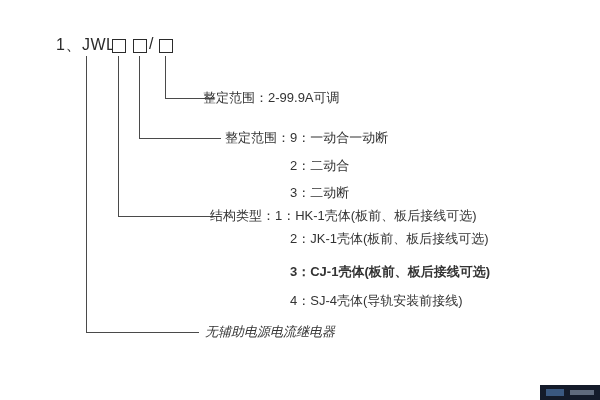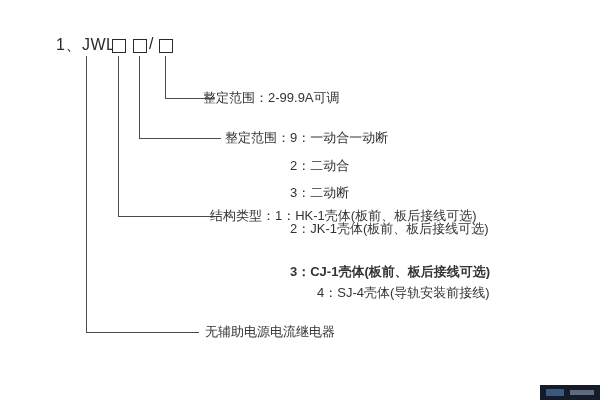--- a/index.html
+++ b/index.html
@@ -88,26 +88,26 @@
   </div>
 
   <div class="abs label" style="left:290px; top:157px;text-align:center;">2：二动合</div>
 
   <div class="abs label" style="left:290px; top:184px;">3：二动断</div>
 
   <div class="abs label" style="left:210px; top:207px;">
     <span>结构类型：</span><span>1：HK-1壳体(板前、板后接线可选)</span>
   </div>
 
-  <div class="abs label" style="left:290px; top:220px;">2：JK-1壳体(板前、板后接线可选)</div>
+  <div class="abs label" style="left:290px; top:230px;">2：JK-1壳体(板前、板后接线可选)</div>
 
   <div class="abs label" style="left:290px; top:263px;font-weight:bold;">3：CJ-1壳体(板前、板后接线可选)</div>
 
-  <div class="abs label" style="left:290px; top:284px;margin-left:27px;">4：SJ-4壳体(导轨安装前接线)</div>
+  <div class="abs label" style="left:290px; top:292px;">4：SJ-4壳体(导轨安装前接线)</div>
 
-  <div class="abs label" style="left:205px; top:323px;">无辅助电源电流继电器</div>
+  <div class="abs label" style="left:205px; top:323px;font-style:italic;">无辅助电源电流继电器</div>
 
   <div class="abs thumb" style="left:540px; top:385px; width:60px; height:15px;">
     <div class="spot-a"></div>
     <div class="spot-b"></div>
   </div>
 
 </div>
 
 </body></html>

